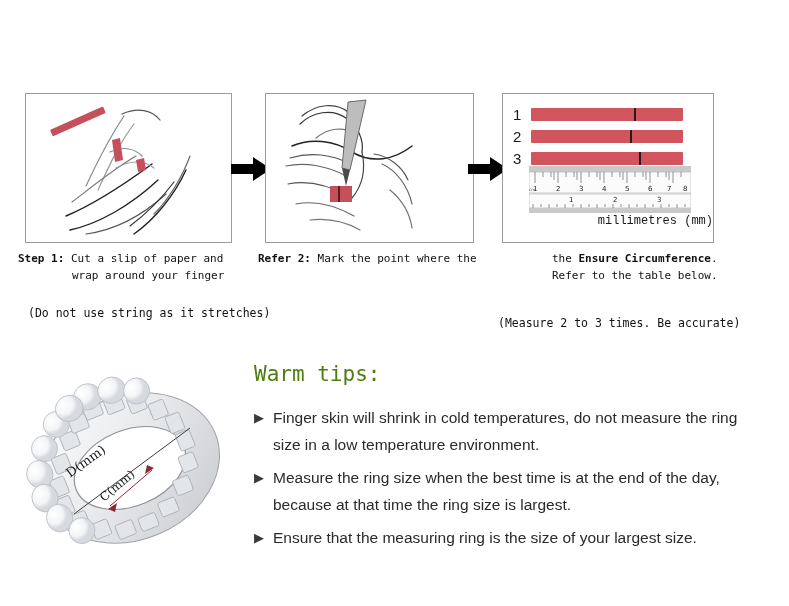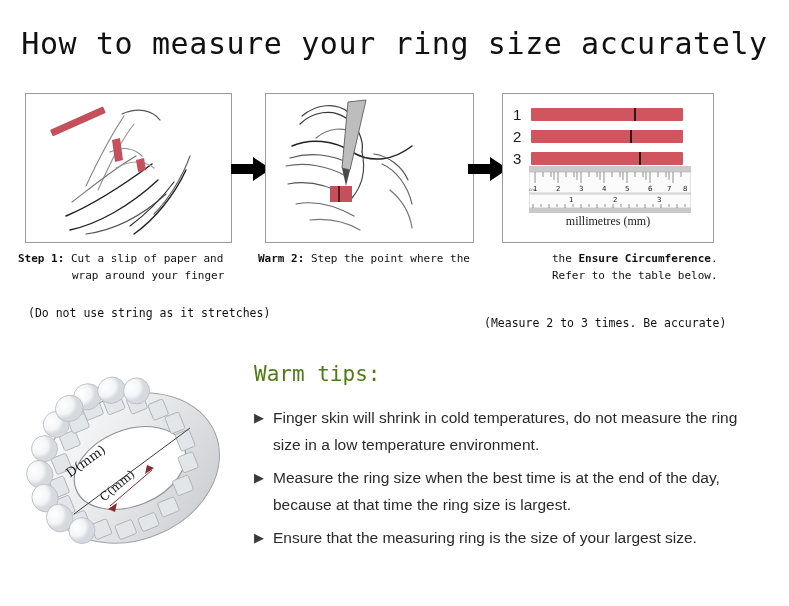--- a/index.html
+++ b/index.html
@@ -58,21 +58,21 @@
   .cap .l1{display:block;}
   .cap .l2{display:block;padding-left:54px;}
   .cap .l3{display:block;padding-left:54px;}
 
   .note{
     position:absolute;
     font-size:11.5px;
     font-family:"DejaVu Sans Mono","Liberation Mono",monospace;
   }
   #note1{left:28px;top:306px;}
-  #note3{left:484px;top:316px;text-align:right;}
+  #note3{left:498px;top:316px;text-align:right;}
 
   
   .ring-wrap{
     position:absolute;left:18px;top:356px;width:240px;height:220px;
   }
 
   
   .tips{
     position:absolute;left:254px;top:362px;width:512px;
   }
@@ -108,32 +108,31 @@
     font-size:15px;width:18px;text-align:left;
     font-family:"Liberation Sans",sans-serif;color:#1a1a1a;
   }
   .strip{
     height:13px;position:relative;border-radius:1px;
   }
   .strip .mark{
     position:absolute;top:0;width:2px;height:13px;background:#2a1a1a;
   }
   .mm-label{
-    position:absolute;left:0;top:120px;width:210px;text-align:center;
+    position:absolute;left:0;top:120px;width:210px;text-align:right;
     font-size:12px;
-    font-family:Liberation Serif, serif;
+    font-family:Liberation Mono, monospace;
     color:#1a1a1a;
   }
 </style>
 </head>
 <body>
 
 <div class="page">
 
-  <div class="title">How to measure your ring size accurately</div>
 
   <div class="panel" id="panel1">
     <svg width="205" height="148" viewBox="0 0 205 148">
       <g fill="none" stroke="#1b1b1b" stroke-width="1.2" stroke-linecap="round">
         <path d="M96 20 C112 13 126 16 134 26" stroke="#555"></path>
         <path d="M60 92 C74 62 86 40 98 22" stroke="#888"></path>
         <path d="M72 96 C84 70 94 48 108 30" stroke="#999"></path>
         <path d="M46 108 C62 96 86 76 110 62" stroke="#777"></path>
         <path d="M40 122 C64 112 96 92 126 70" stroke="#222" stroke-width="1.5"></path>
         <path d="M44 136 C72 130 104 112 132 86" stroke="#222" stroke-width="1.4"></path>
@@ -293,22 +292,22 @@
   </div>
 
   <div class="cap" id="cap1">
     <span class="l1"><b>Step 1:</b>
       <span>Cut a slip of paper and</span></span>
     <span class="l2">wrap around your finger</span>
   </div>
   <div class="note" id="note1">(Do not use string as it stretches)</div>
 
   <div class="cap" id="cap2">
-    <span class="l1"><b>Warm 2:</b>
-      <span>Step the point where the</span></span>
+    <span class="l1"><b>Refer 2:</b>
+      <span>Mark the point where the</span></span>
   </div>
 
   <div class="cap" id="cap3">
     <span class="l2"><span>the </span><b>Ensure Circumference</b><span>.</span></span>
     <span class="l3">Refer to the table below.</span>
   </div>
   <div class="note" id="note3">(Measure 2 to 3 times. Be accurate)</div>
 
   <div class="ring-wrap">
     <svg width="240" height="220" viewBox="0 0 240 220">

